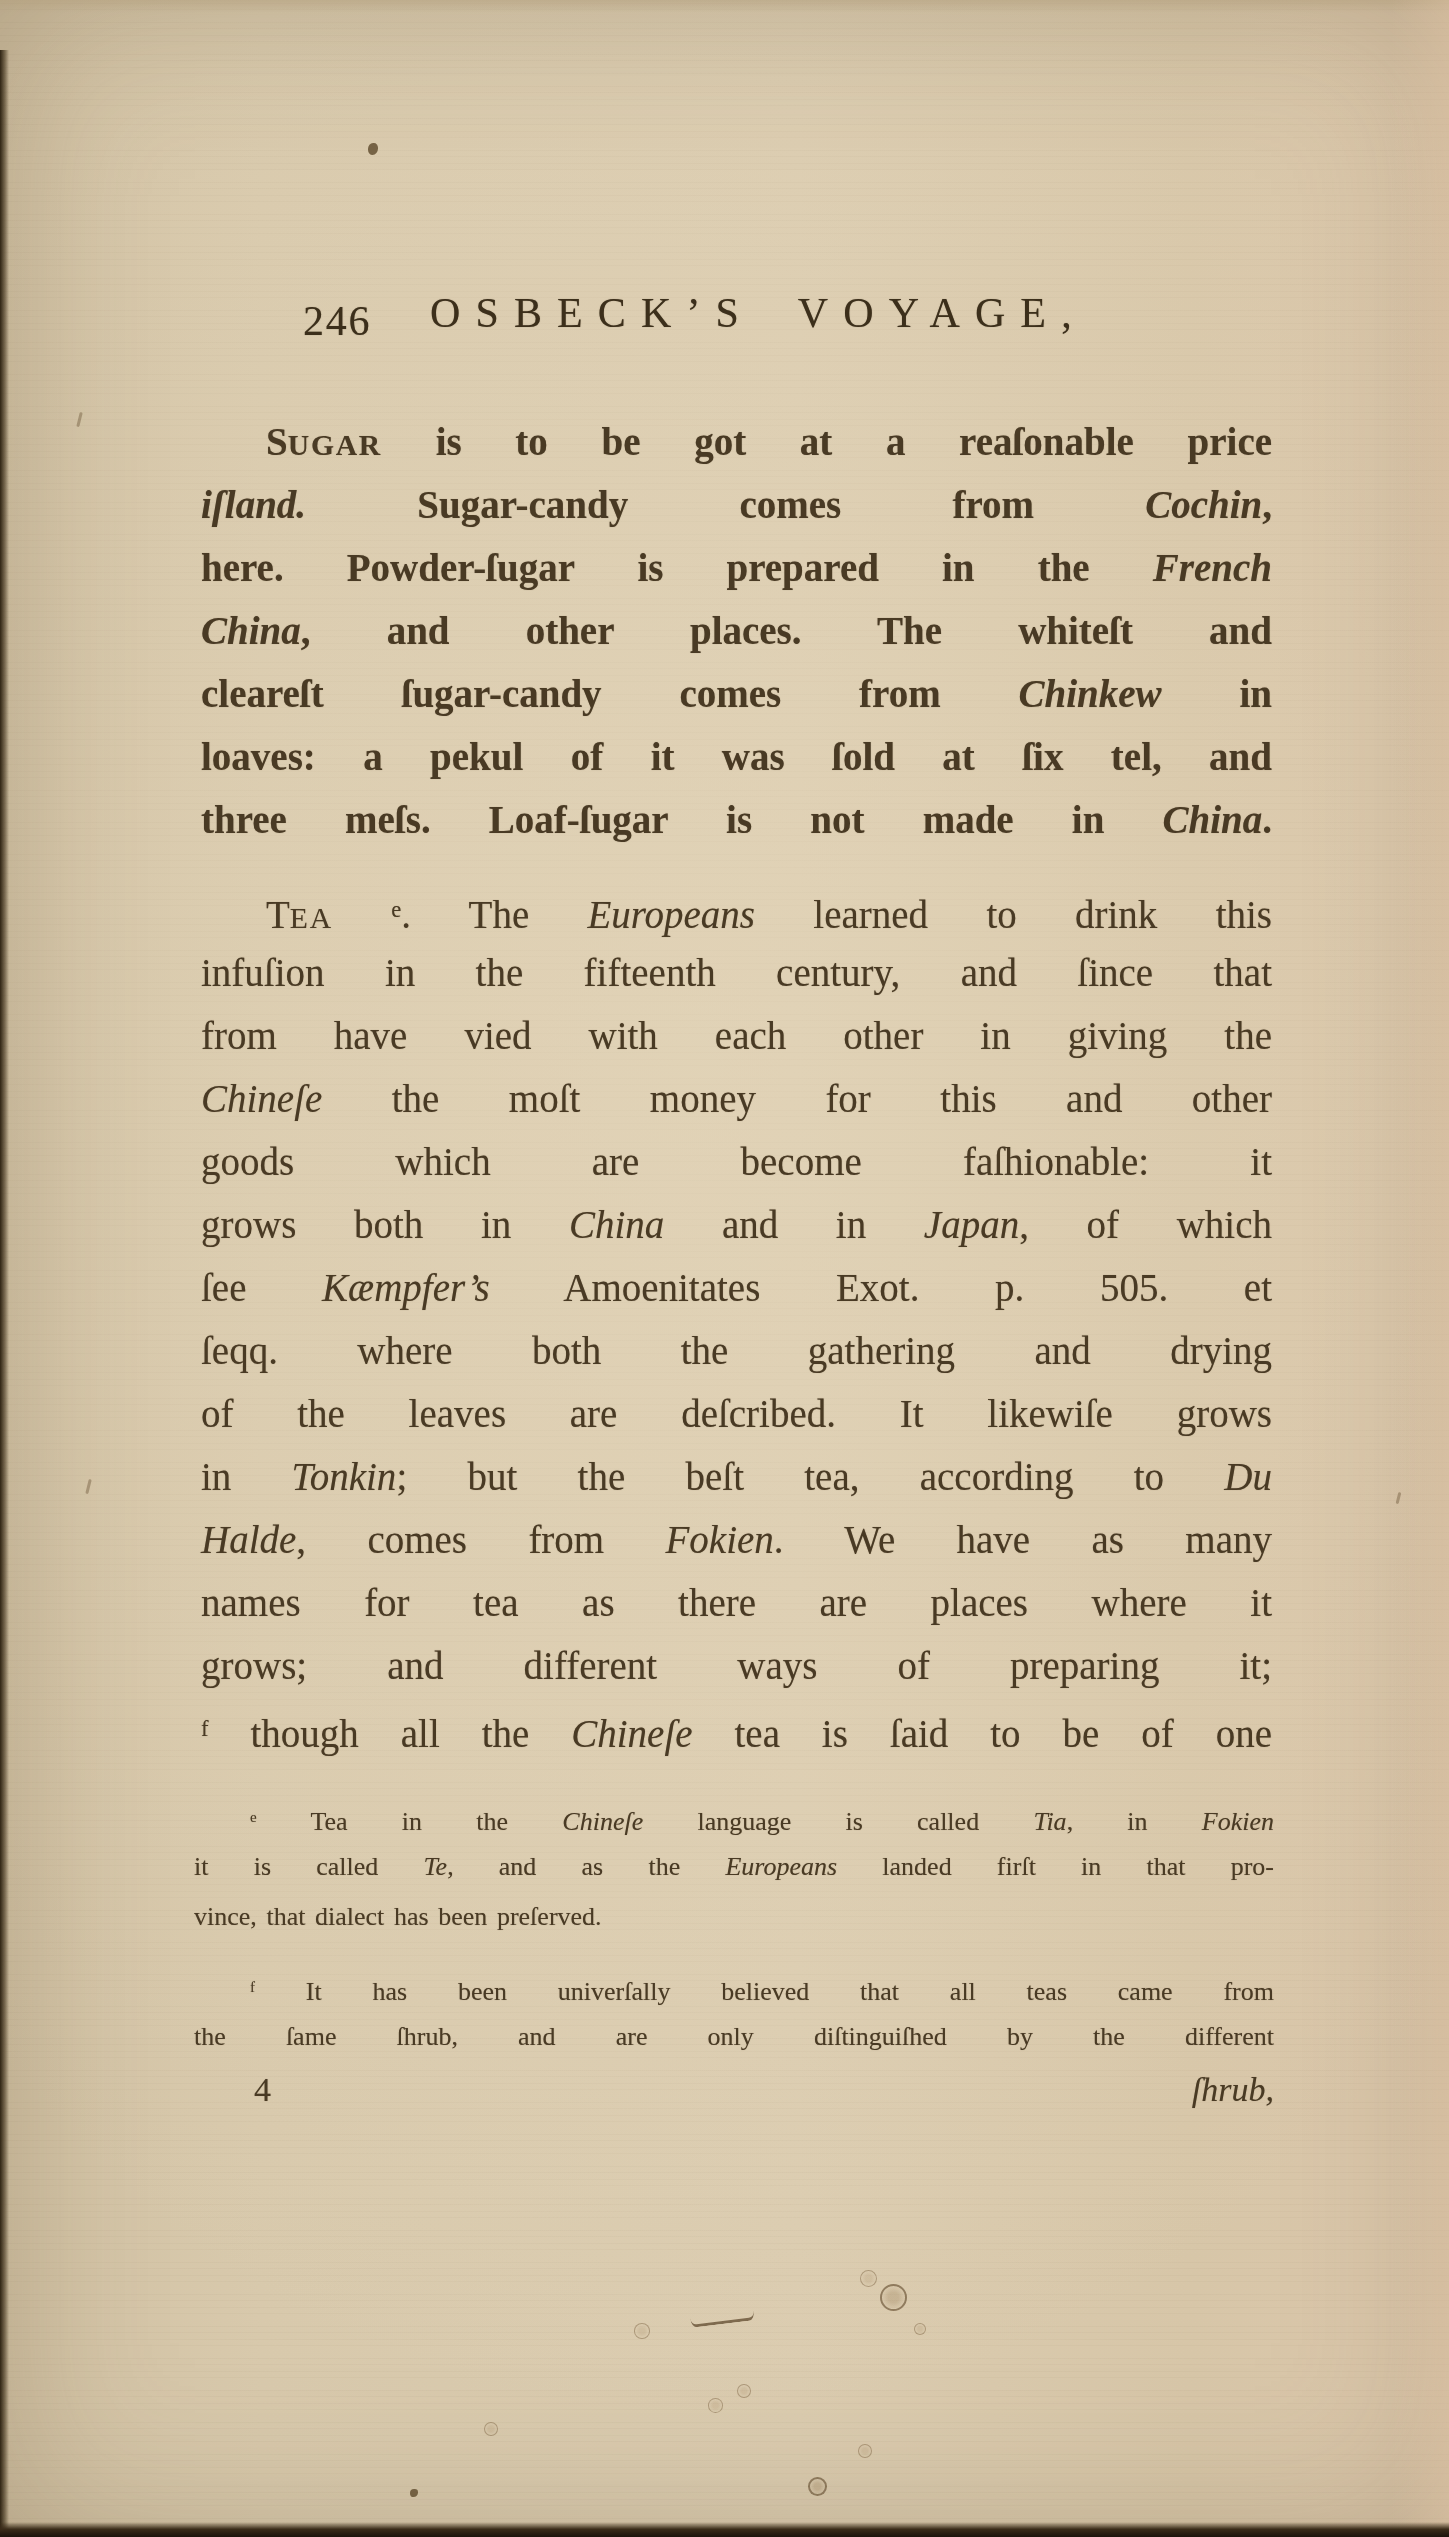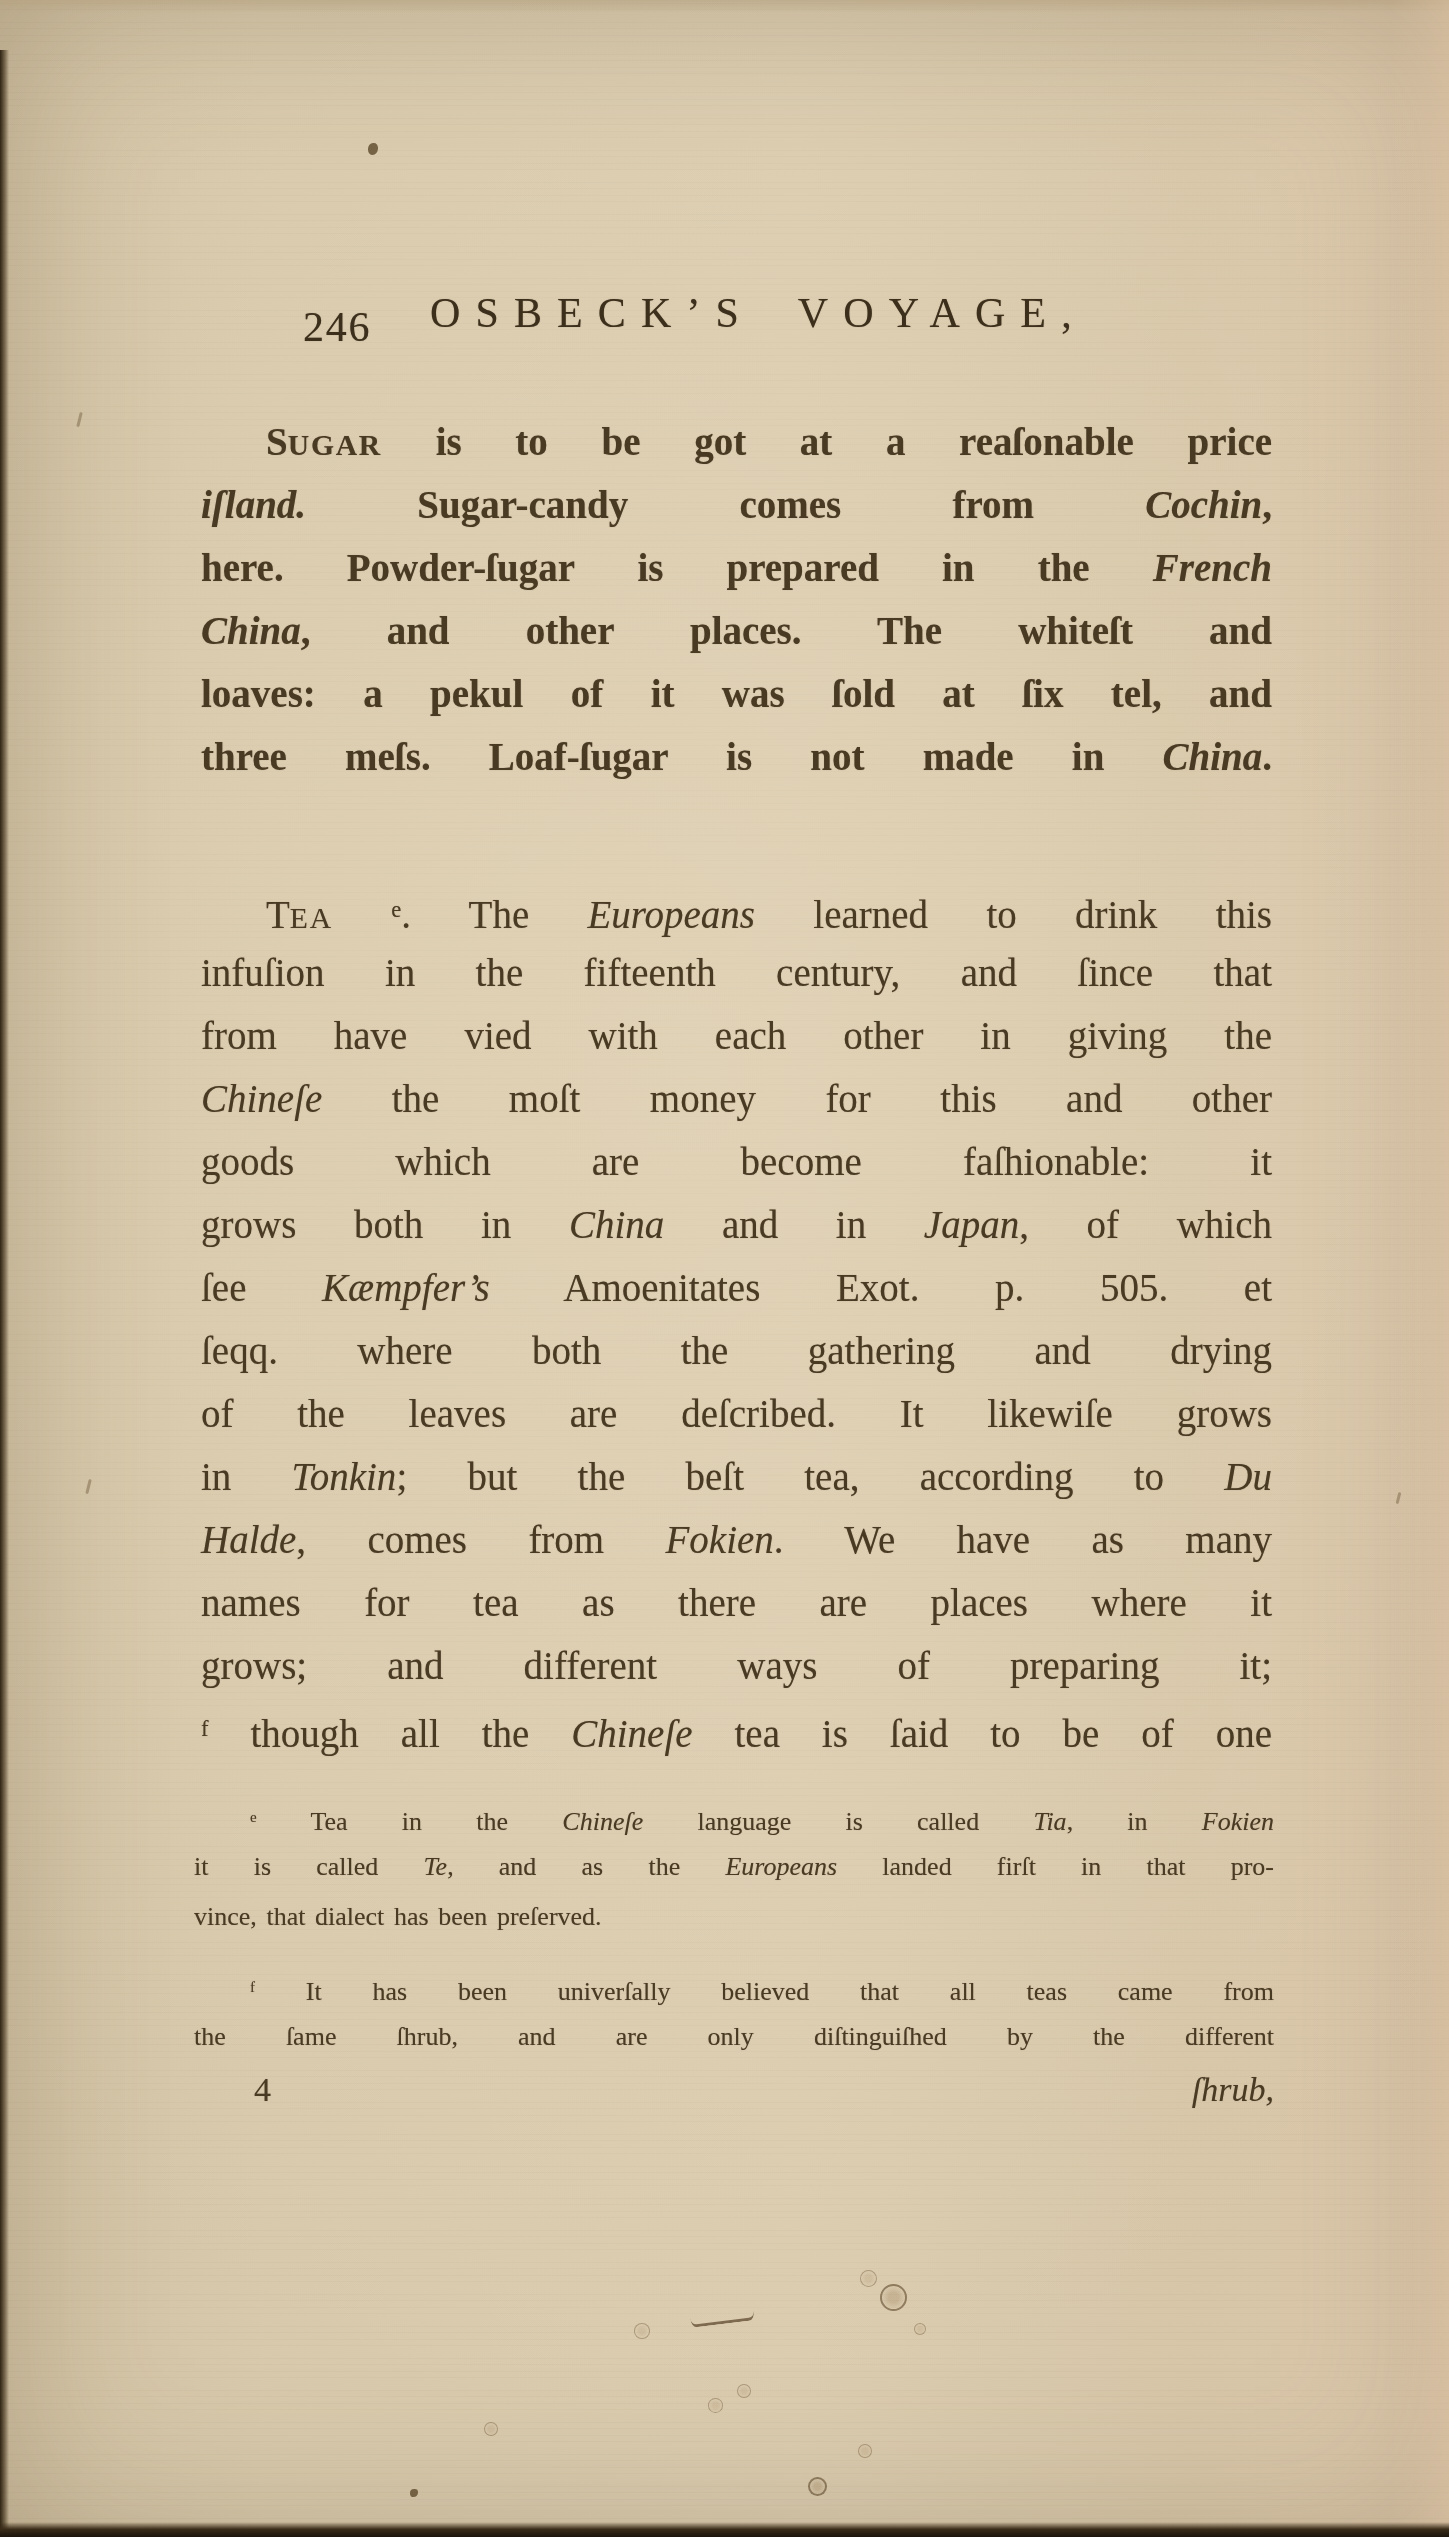--- a/index.html
+++ b/index.html
@@ -24,21 +24,21 @@
   .edge-bottom{position:absolute;left:0;right:0;bottom:0;height:16.3px;
     background:linear-gradient(to top,#17100a 0%,#3a2c19 55%,rgba(58,44,25,0) 100%);}
   .edge-right{position:absolute;right:0;top:0;bottom:0;width:58px;
     background:linear-gradient(to left,rgba(232,204,172,.38),rgba(232,204,172,0));}
   .edge-top{position:absolute;left:0;right:0;top:0;height:12.7px;
     background:linear-gradient(to bottom,rgba(180,160,125,.5),rgba(180,160,125,0));}
 
   
   .header{position:absolute; left:201px; top:289px; width:1071px; height:58px;
     font-size:42px; color:var(--ink-dark); text-shadow:0 0 0.9px rgba(60,47,27,.5);}
-  .pagenum{position:absolute; left:102px; top:14px; letter-spacing:1.8px;}
+  .pagenum{position:absolute; left:102px; top:8px; letter-spacing:1.8px;}
   .running-title{position:absolute; left:229px; top:0; letter-spacing:.36em; word-spacing:.45em;}
 
   
   .textblock{position:absolute; left:201px; width:1071px;
     font-size:39px; text-shadow:0 0 0.9px rgba(73,58,36,.45); word-spacing:.14em;}
   .textblock .line{height:63px; line-height:63px; text-align:justify; text-align-last:justify; white-space:normal;}
   .textblock .line.indent{padding-left:65px;}
   .fnblock{position:absolute; left:194px; width:1080px;
     font-size:26px; text-shadow:0 0 0.9px rgba(73,58,36,.4); word-spacing:.12em;}
   .fnblock .line{height:50px; line-height:50px; text-align:justify; text-align-last:justify;}
@@ -77,20 +77,21 @@
     <span class="pagenum">246</span>
     <span class="running-title">OSBECK’S VOYAGE,</span>
   </div>
 
   <div id="body-text">
       <div class="textblock" style="top: 410px; font-weight: bold;">
         <div class="line indent"><span>S</span><span class="sc">UGAR</span><span> is to be got at a reaſonable price</span></div>
         <div class="line"><span class="i">iſland.</span><span> Sugar-candy comes from </span><span class="i">Cochin</span><span>,</span></div>
         <div class="line"><span>here. Powder-ſugar is prepared in the </span><span class="i">French</span></div>
         <div class="line"><span class="i">China</span><span>, and other places. The whiteſt and</span></div>
+        <div class="line"><span>cleareſt ſugar-candy comes from </span><span class="i">Chinkew</span><span> in</span></div>
         <div class="line"><span>loaves: a pekul of it was ſold at ſix tel, and</span></div>
         <div class="line"><span>three meſs. Loaf-ſugar is not made in </span><span class="i">China</span><span>.</span></div>
       </div>
       <div class="textblock" style="top: 878px;">
         <div class="line indent"><span>T</span><span class="sc">EA</span><span> </span><span class="sup">e</span><span>. The </span><span class="i">Europeans</span><span> learned to drink this</span></div>
         <div class="line"><span>infuſion in the fifteenth century, and ſince that</span></div>
         <div class="line"><span>from have vied with each other in giving the</span></div>
         <div class="line"><span class="i">Chineſe</span><span> the moſt money for this and other</span></div>
         <div class="line"><span>goods which are become faſhionable: it</span></div>
         <div class="line"><span>grows both in </span><span class="i">China</span><span> and in </span><span class="i">Japan</span><span>, of which</span></div>

